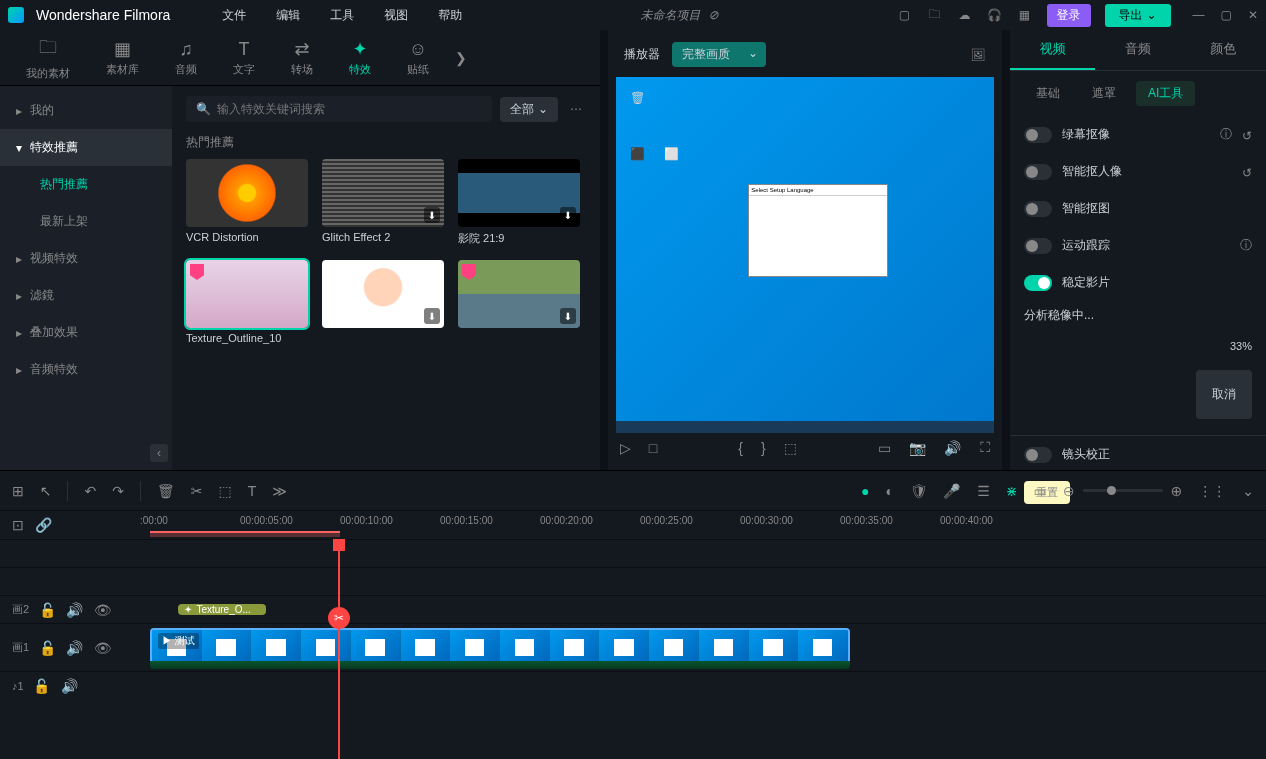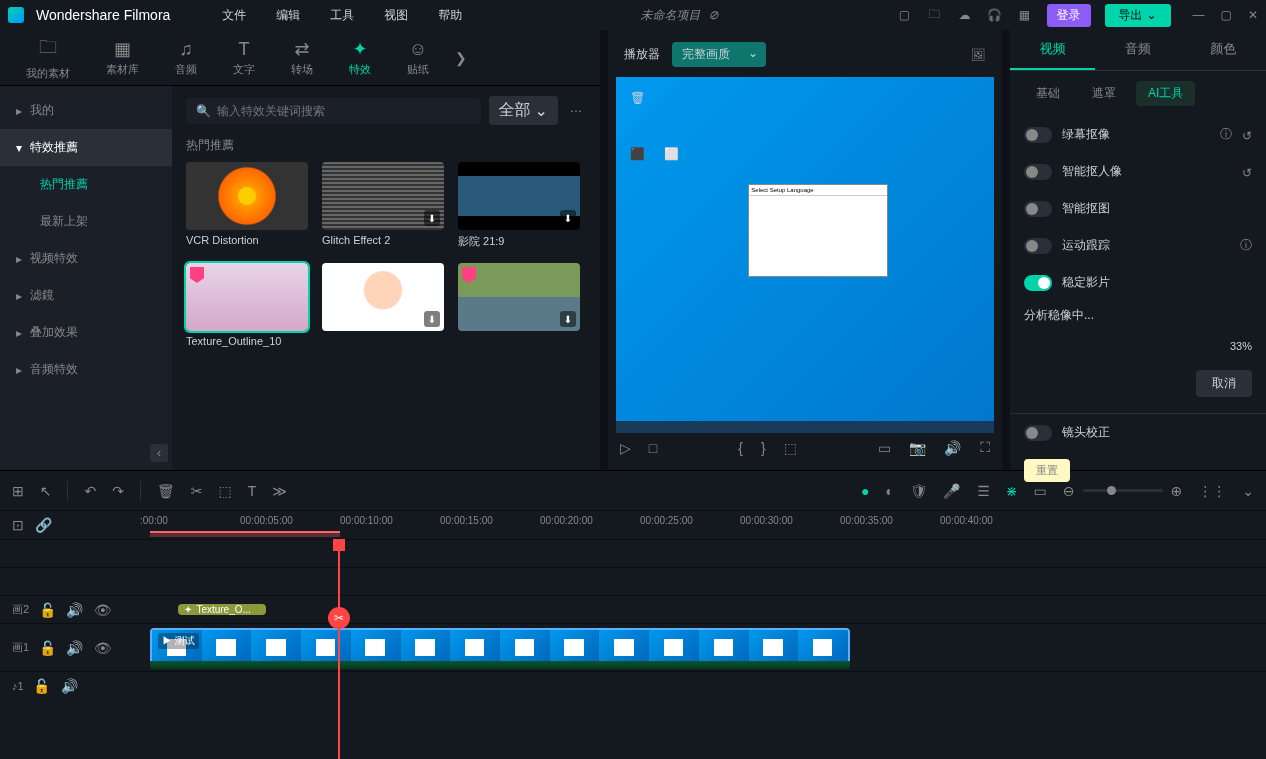--- a/index.html
+++ b/index.html
@@ -36,21 +36,21 @@
 .side-item { padding: 10px 16px; color: #888; cursor: pointer; display: flex; align-items: center; gap: 8px; font-size: 12px; }
 .side-item.selected { background: #2a3038; color: #fff; }
 .side-sub { padding: 10px 16px 10px 40px; color: #888; cursor: pointer; font-size: 12px; }
 .side-sub.active { color: #00d4aa; }
 .side-collapse { position: absolute; bottom: 8px; left: 150px; width: 18px; height: 18px; background: #2a3038; border-radius: 3px; display: flex; align-items: center; justify-content: center; color: #888; cursor: pointer; }
 
 .content { flex: 1; padding: 10px 14px; overflow-y: auto; position: relative; }
 .search-row { display: flex; align-items: center; gap: 8px; margin-bottom: 12px; }
 .search-box { flex: 1; display: flex; align-items: center; background: #1a1f28; border-radius: 4px; padding: 6px 10px; gap: 6px; }
 .search-box input { background: none; border: none; outline: none; color: #d946ef; flex: 1; font-size: 12px; }
-.filter-btn { padding: 4px 10px; background: #2a3038; border-radius: 4px; color: #c9d1d9; cursor: pointer; display: flex; align-items: center; gap: 4px; font-size: 16px; }
+.filter-btn { padding: 4px 10px; background: #2a3038; border-radius: 4px; color: #c9d1d9; cursor: pointer; display: flex; align-items: center; gap: 4px; font-size: 12px; }
 .more-btn { color: #888; cursor: pointer; padding: 0 4px; }
 
 .section-title { color: #888; font-size: 12px; margin: 8px 0; }
 .grid { display: flex; flex-wrap: wrap; gap: 14px; }
 .card { width: 122px; }
 .thumb { width: 122px; height: 68px; background: #2a3038; border-radius: 4px; position: relative; overflow: hidden; }
 .thumb.selected { outline: 2px solid #00d4aa; }
 .thumb .dl { position: absolute; right: 4px; bottom: 4px; width: 16px; height: 16px; background: rgba(0,0,0,0.5); border-radius: 3px; display: flex; align-items: center; justify-content: center; color: #fff; font-size: 10px; }
 .thumb .tag { position: absolute; left: 4px; top: 4px; width: 14px; height: 16px; background: #ff4081; clip-path: polygon(0 0, 100% 0, 100% 70%, 50% 100%, 0 70%); }
 .card-label { color: #c9d1d9; font-size: 11px; margin-top: 4px; }
@@ -93,21 +93,21 @@
 .toggle.on { background: #00d4aa; }
 .toggle-knob { width: 12px; height: 12px; background: #888; border-radius: 50%; position: absolute; top: 2px; left: 2px; }
 .toggle.on .toggle-knob { left: 14px; background: #fff; }
 .prop-label { color: #c9d1d9; flex: 1; font-size: 12px; }
 .prop-icon { color: #888; font-size: 12px; cursor: pointer; }
 
 .progress-label { padding: 6px 14px; color: #c9d1d9; font-size: 12px; }
 .progress-bar { margin: 4px 14px; height: 3px; background: #2a3038; border-radius: 2px; position: relative; }
 .progress-fill { width: 33%; height: 100%; background: #00d4aa; }
 .progress-pct { text-align: right; padding: 2px 14px; color: #c9d1d9; font-size: 11px; }
-.cancel-btn { margin: 16px 14px 16px auto; padding: 5px 16px; background: #2a3038; border-radius: 4px; color: #c9d1d9; cursor: pointer; width: fit-content; font-size: 12px; }
+.cancel-btn { margin: 16px 14px 16px auto; padding: 16px 16px; background: #2a3038; border-radius: 4px; color: #c9d1d9; cursor: pointer; width: fit-content; font-size: 12px; }
 
 
 .timeline { height: 289px; background: #14181f; border-top: 1px solid #000; display: flex; flex-direction: column; }
 .tl-toolbar { height: 40px; display: flex; align-items: center; padding: 0 12px; gap: 16px; color: #888; border-bottom: 1px solid #0a0d12; }
 .tl-tool { cursor: pointer; font-size: 14px; }
 .tl-sep { width: 1px; height: 20px; background: #2a3038; }
 .tl-zoom { display: flex; align-items: center; gap: 8px; }
 .tl-zoom-track { width: 80px; height: 3px; background: #2a3038; border-radius: 2px; position: relative; }
 .tl-zoom-thumb { position: absolute; left: 30%; top: -3px; width: 9px; height: 9px; background: #888; border-radius: 50%; }
 

